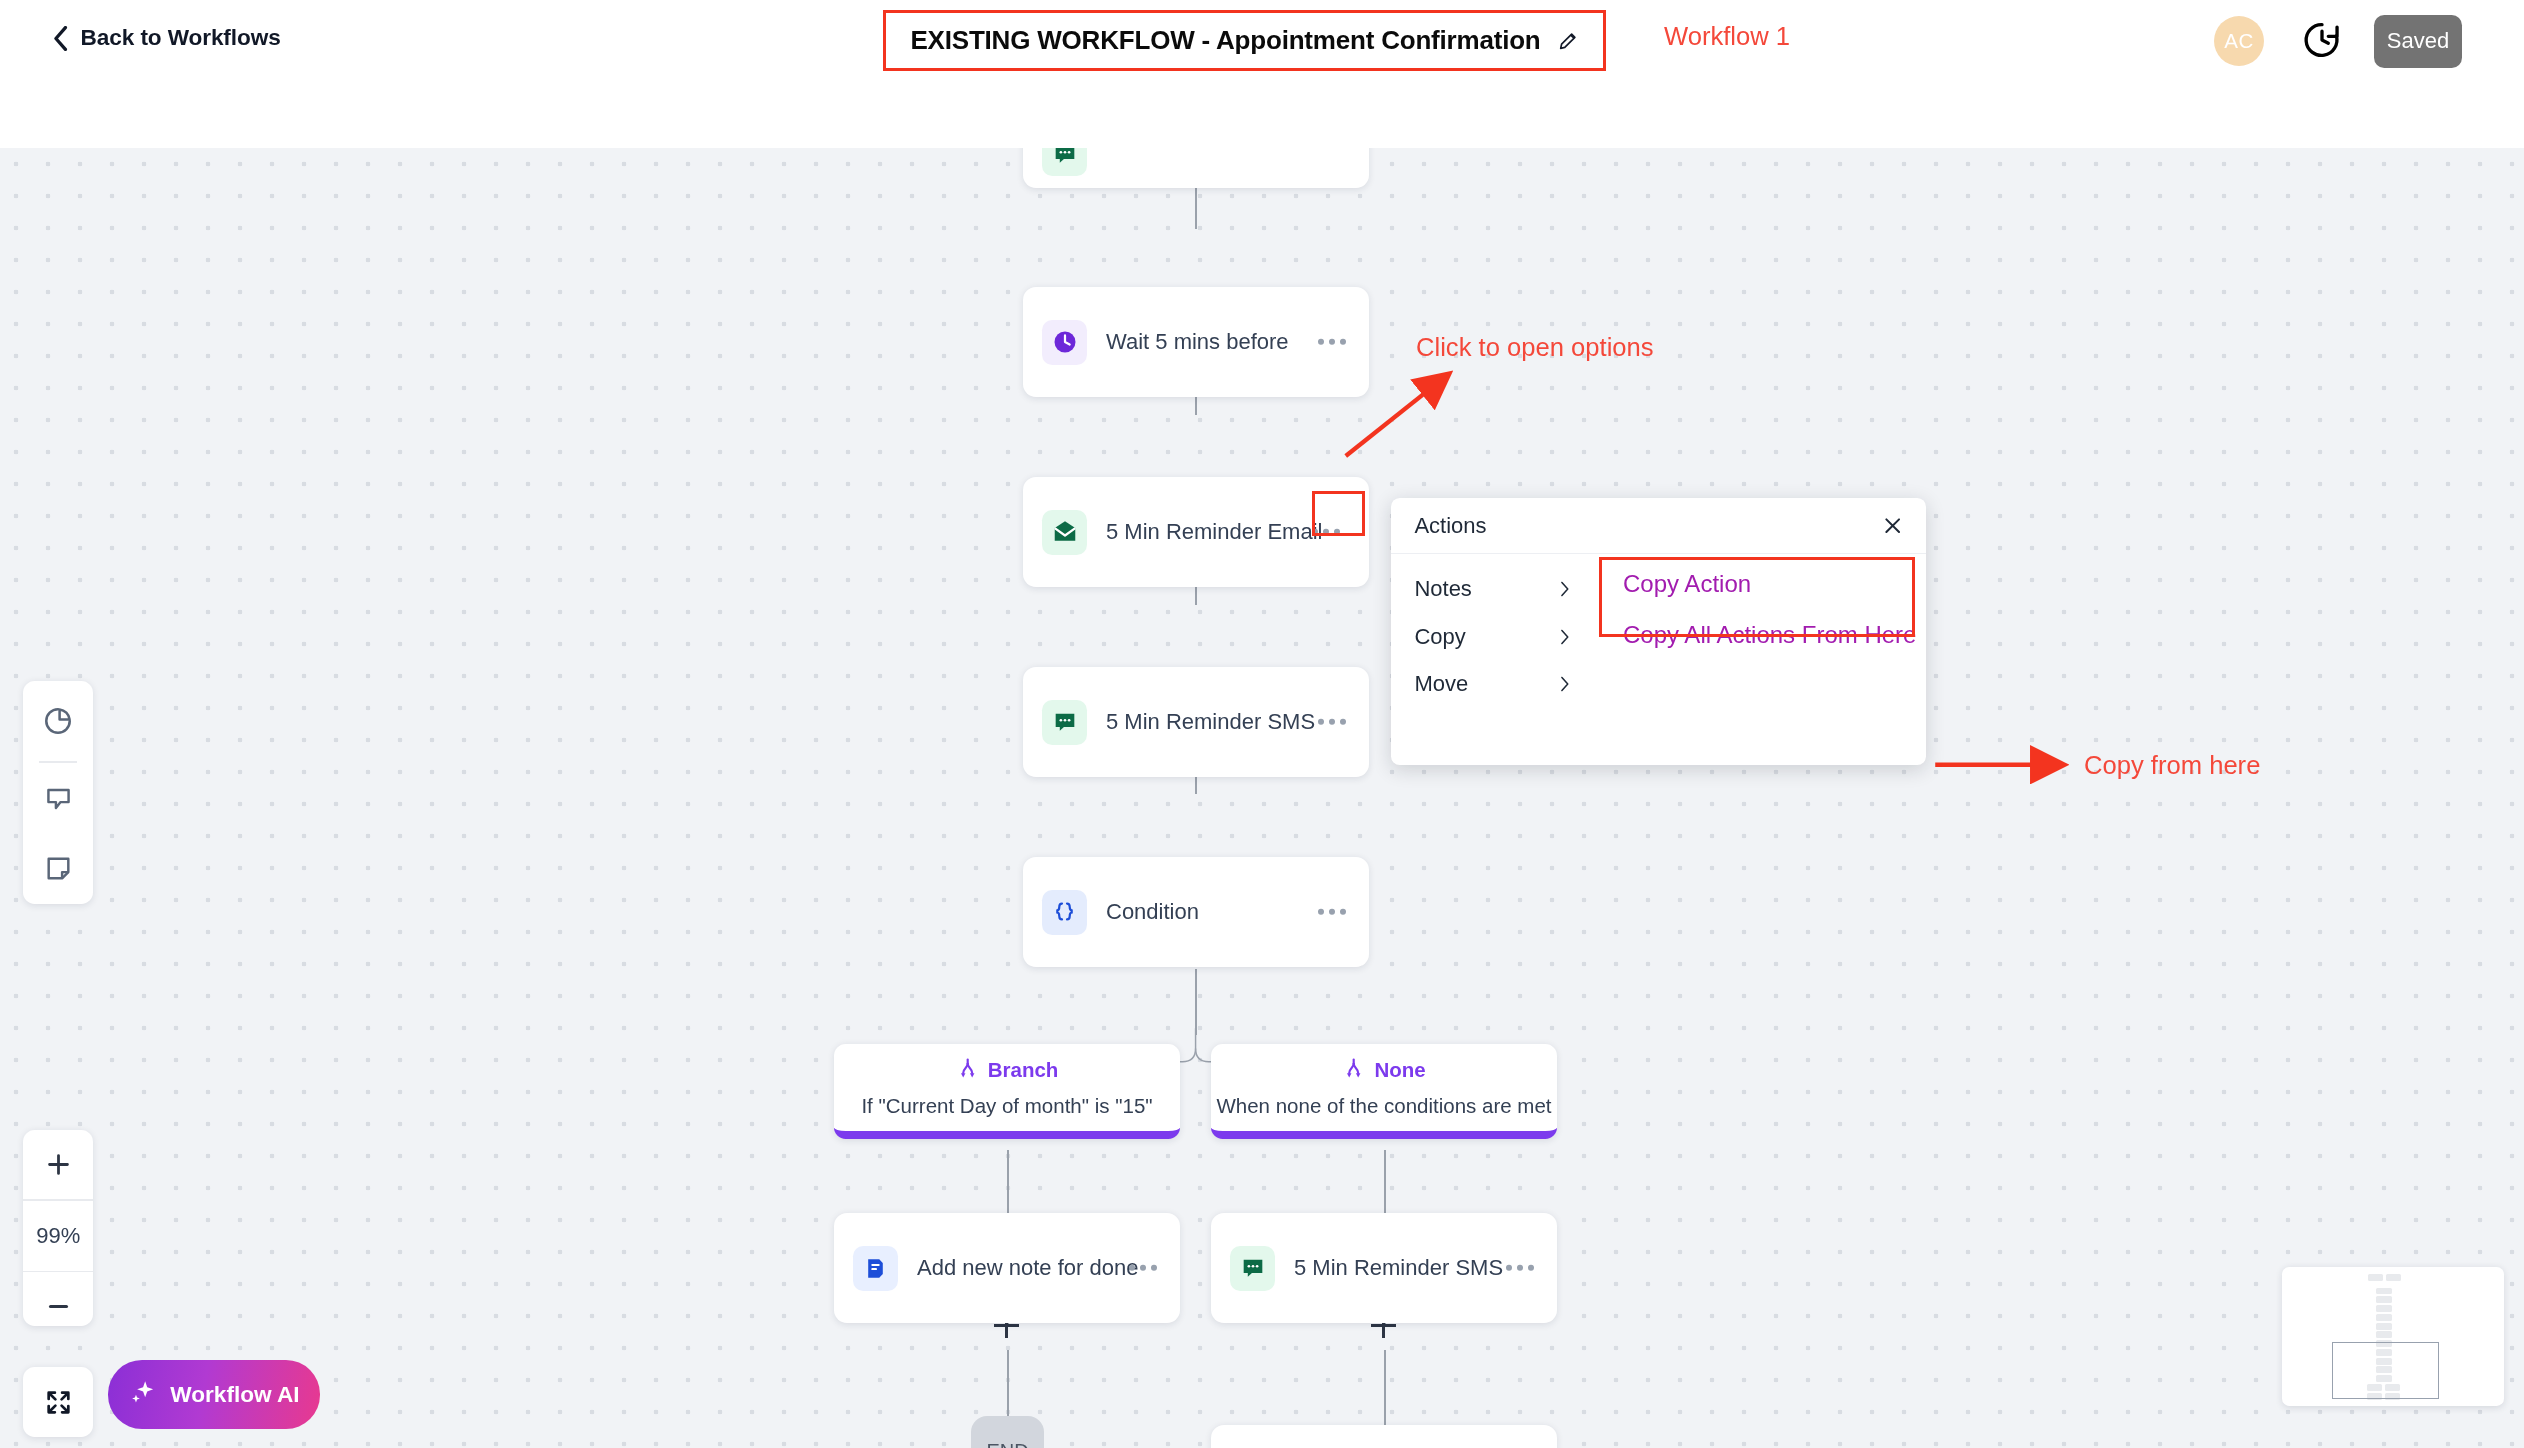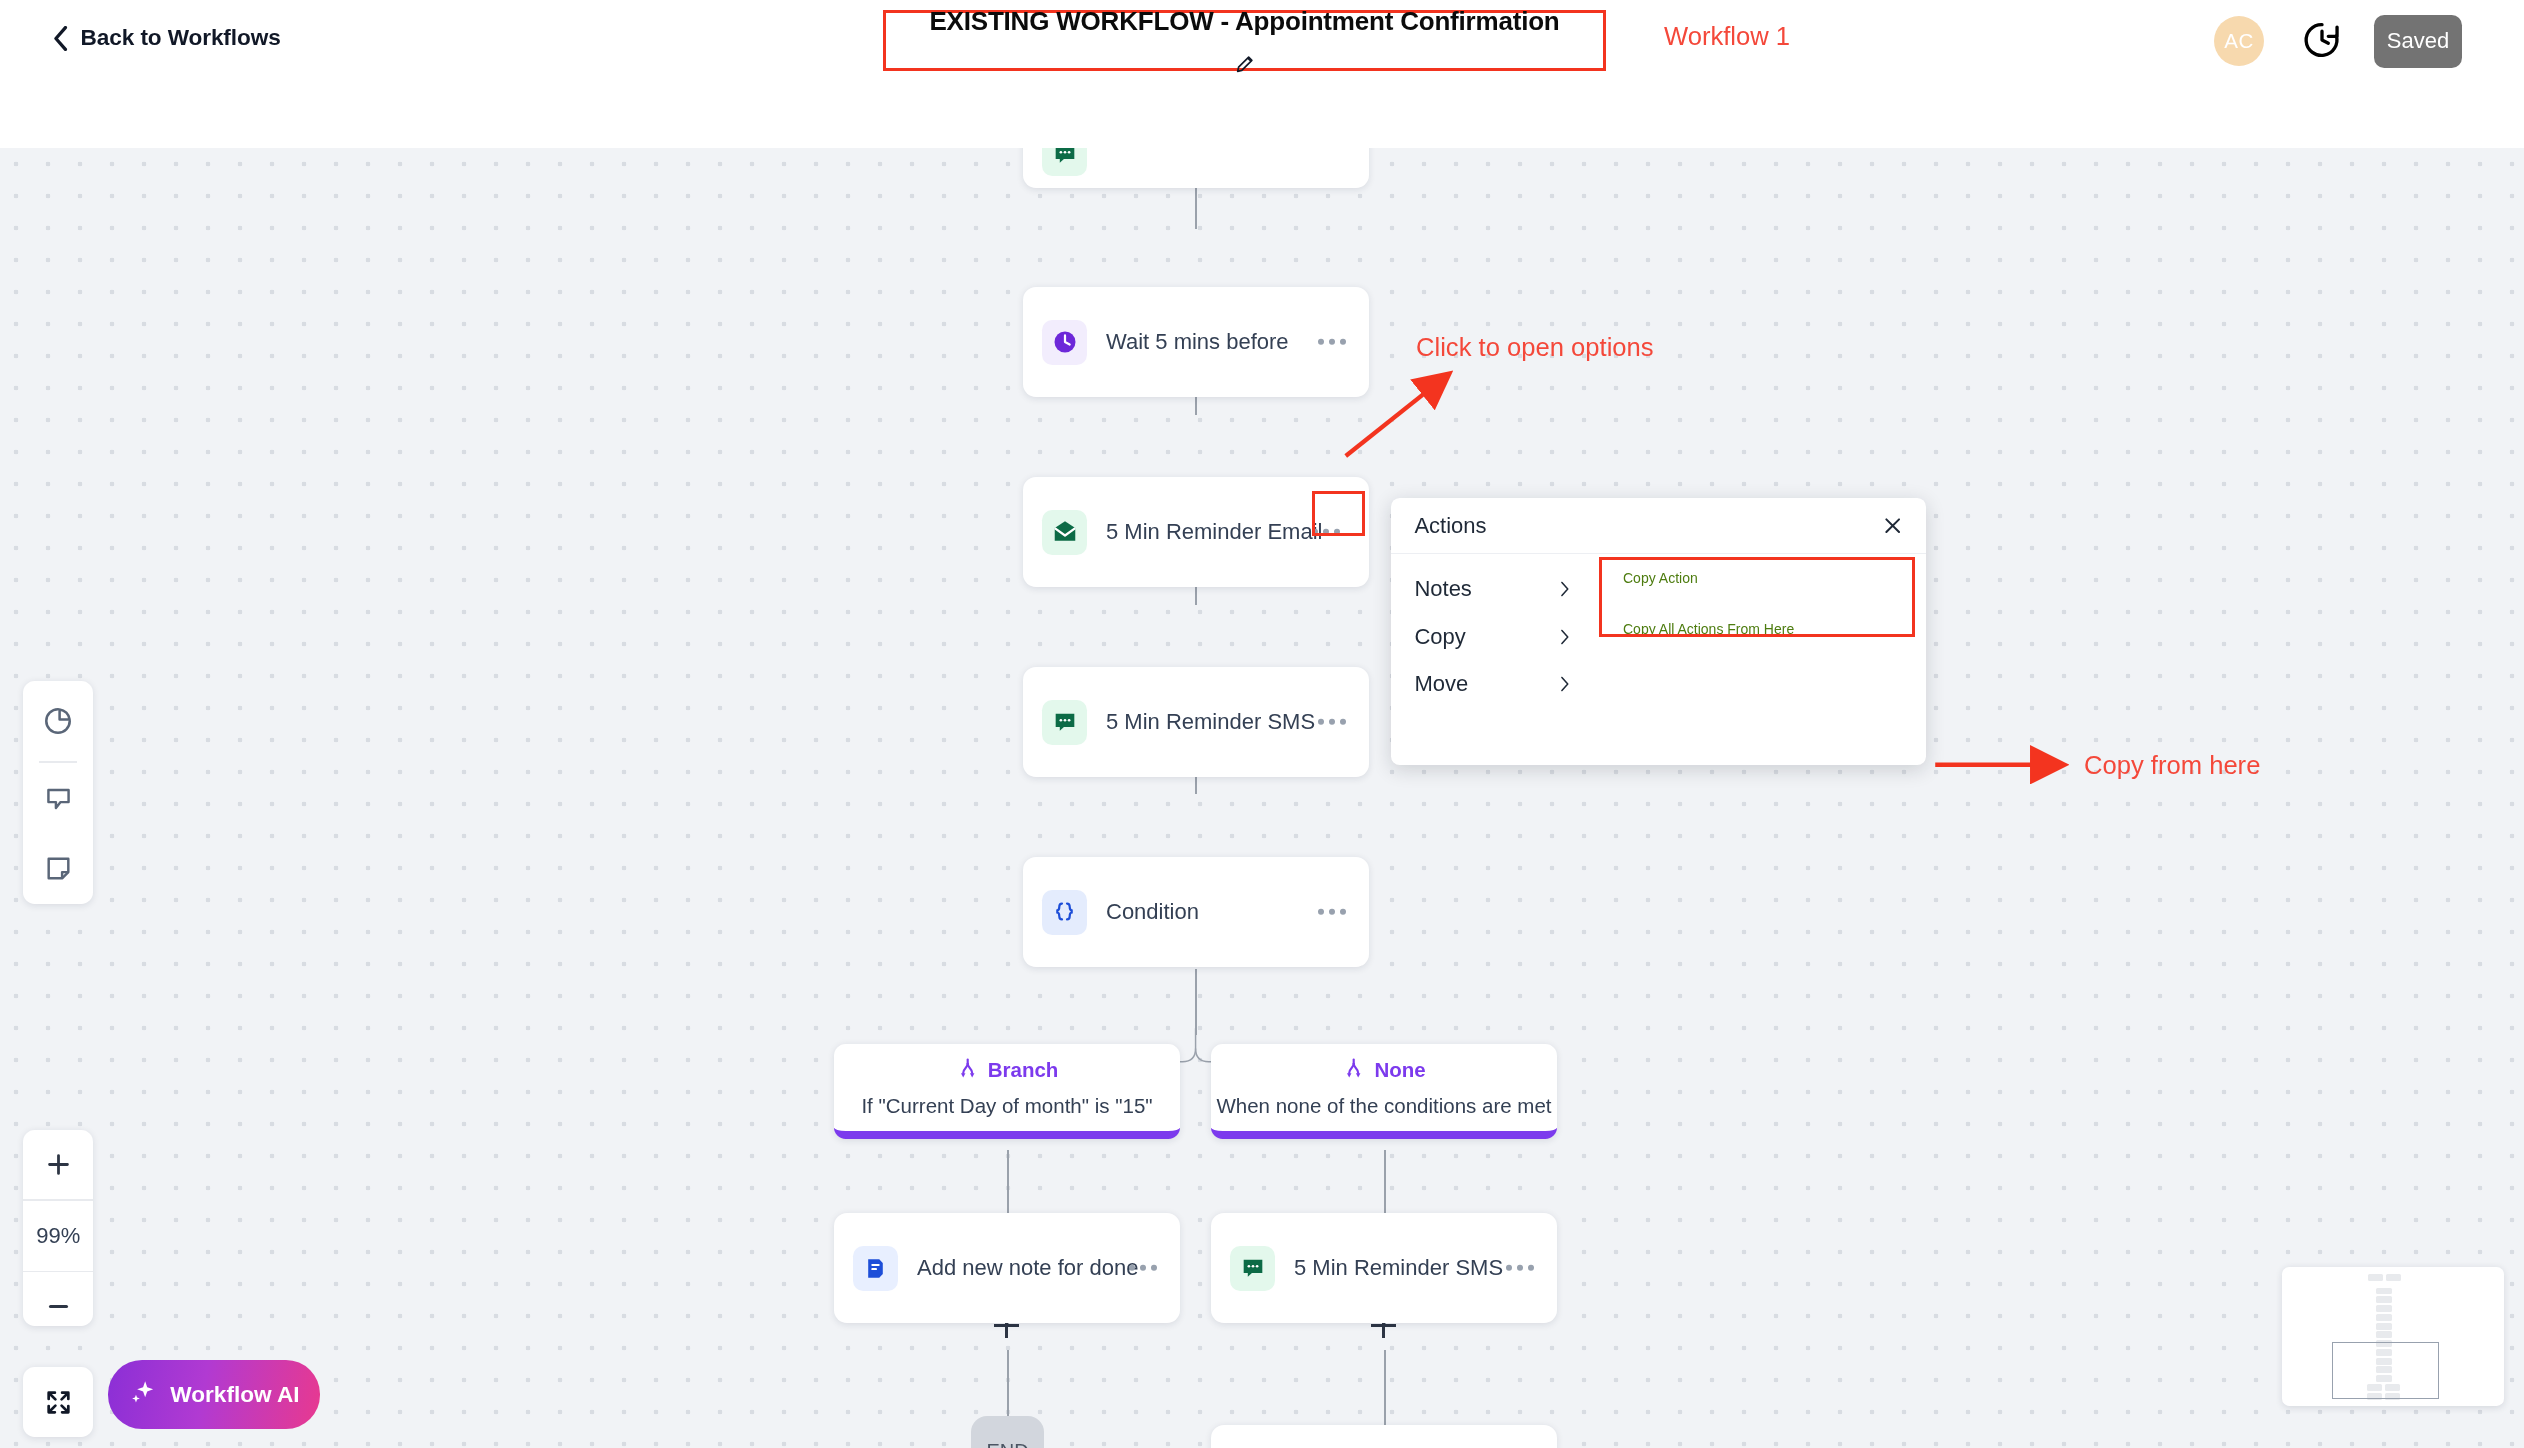--- a/index.html
+++ b/index.html
@@ -20,21 +20,21 @@
     position: absolute; left: 53px; top: 25px;
     display: flex; align-items: center; gap: 13px;
     cursor: pointer;
   }
   .back-chevron { width: 14.6px; height: 25px; display:block; }
   .back-label { font-size: 22.6px; font-weight: 700; color: #111827; letter-spacing: -0.1px; }
 
   .title-box {
     position: absolute; left: 883px; top: 10.2px; width: 723px; height: 61px;
     border: 3.7px solid #f3341f; background: #ffffff;
-    display: flex; align-items: center; justify-content: center; gap: 16px; flex-direction: column;
+    display: flex; align-items: center; justify-content: center; gap: 16px;
   }
   .title-text { font-size: 26px; font-weight: 700; color: #0b0b0b; letter-spacing: -0.2px; white-space: nowrap; }
   .pencil-icon { width: 22px; height: 22px; display:block; }
 
   .anno-workflow1 {
     position: absolute; left: 1664px; top: 22px;
     font-size: 25.6px; color: #f4483a; white-space: nowrap;
   }
 
   .avatar {
@@ -156,21 +156,21 @@
     padding-left: 23.4px; cursor: pointer;
   }
   .menu-item-label { font-size: 22px; color: #1f2937; }
   .menu-chev { position: absolute; left: 168px; top: 50%; transform: translateY(-50%); width: 11.7px; height: 17.5px; }
 
   .submenu-box {
     position: absolute; left: 1599px; top: 554px; width: 314px; height: 73px;
     border: 3.7px solid #f3341f;
   }
   .sub-item {
-    position: absolute; font-size: 14px; color: #4d7c0f; white-space: nowrap; cursor: pointer;
+    position: absolute; font-size: 24px; color: #a21caf; white-space: nowrap; cursor: pointer;
   }
 
   
   .anno-text { position: absolute; font-size: 25.6px; color: #f4483a; white-space: nowrap; }
   .anno-svg { position: absolute; overflow: visible; pointer-events: none; }
   .red-box { position: absolute; border: 3.7px solid #f3341f; }
 
   
   .tool-panel {
     position: absolute; background: #ffffff; border-radius: 11.7px;

